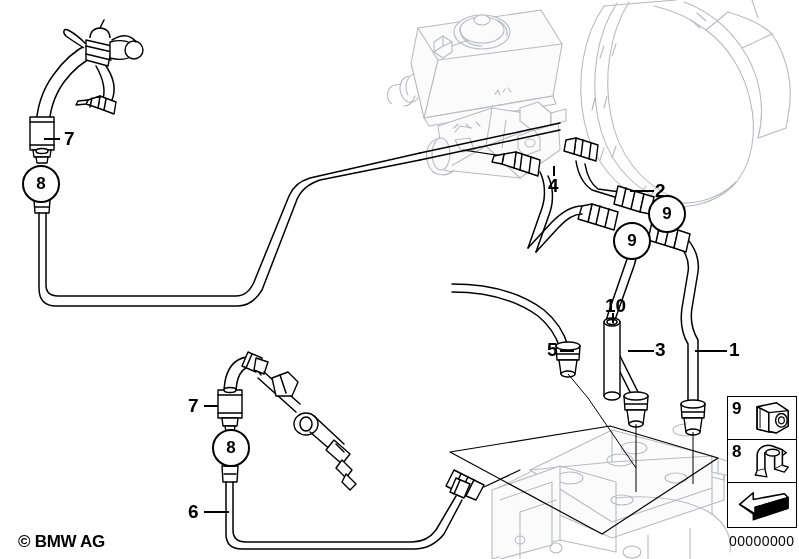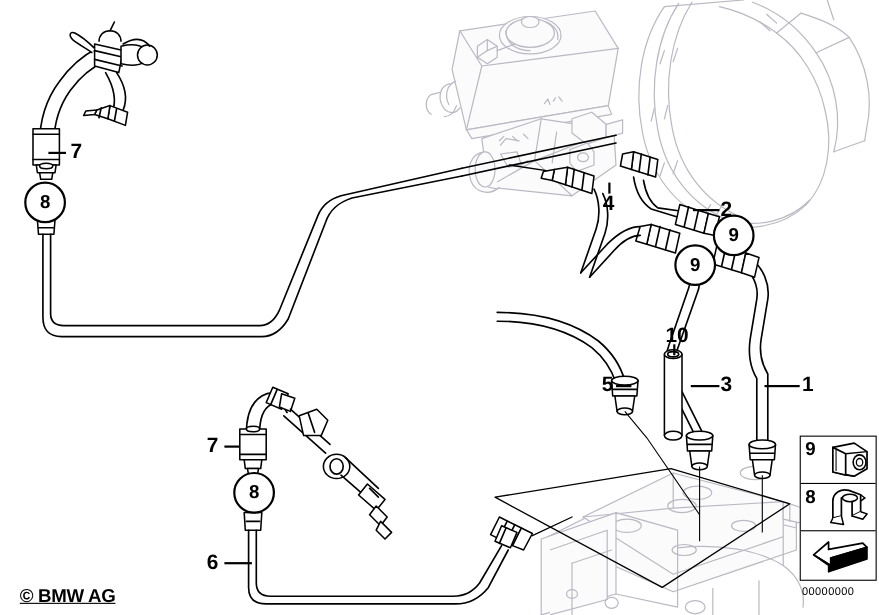--- a/index.html
+++ b/index.html
@@ -52,21 +52,20 @@
   #copyright {
     position: absolute;
     left: 18px;
     top: 532px;
     font-family: "Liberation Sans", sans-serif;
     font-weight: bold;
     font-size: 17px;
     letter-spacing: -0.3px;
     color: #000000;
     white-space: nowrap;
-    text-decoration: underline;
   }
   #legend-box {
     position: absolute;
     left: 727px;
     top: 396px;
     width: 70px;
     height: 132px;
     border: 1.5px solid #000000;
     background: #ffffff;
     box-sizing: border-box;
@@ -91,21 +90,21 @@
   }
   .legend-art {
     position: absolute;
     left: 0; top: 0; right: 0; bottom: 0;
   }
   #partnumber {
     position: absolute;
     left: 729px;
     top: 533px;
     font-family: "Liberation Sans", sans-serif;
-    font-size: 10px;
+    font-size: 14px;
     letter-spacing: 0.4px;
     color: #000000;
     white-space: nowrap;
   }
 </style>
 </head>
 <body>
 
 <div id="page">
 

